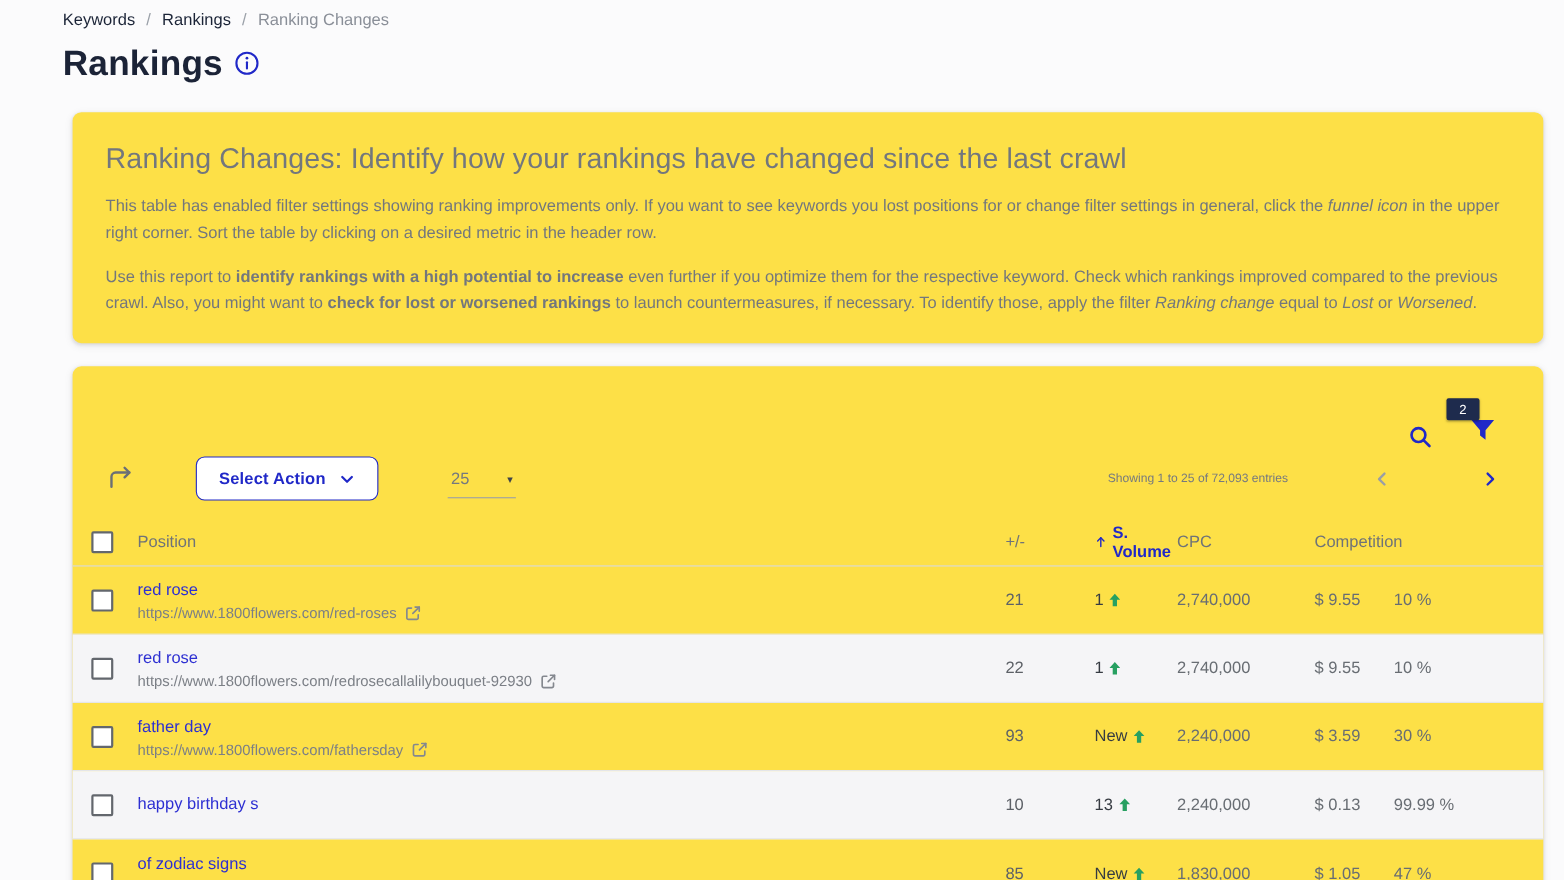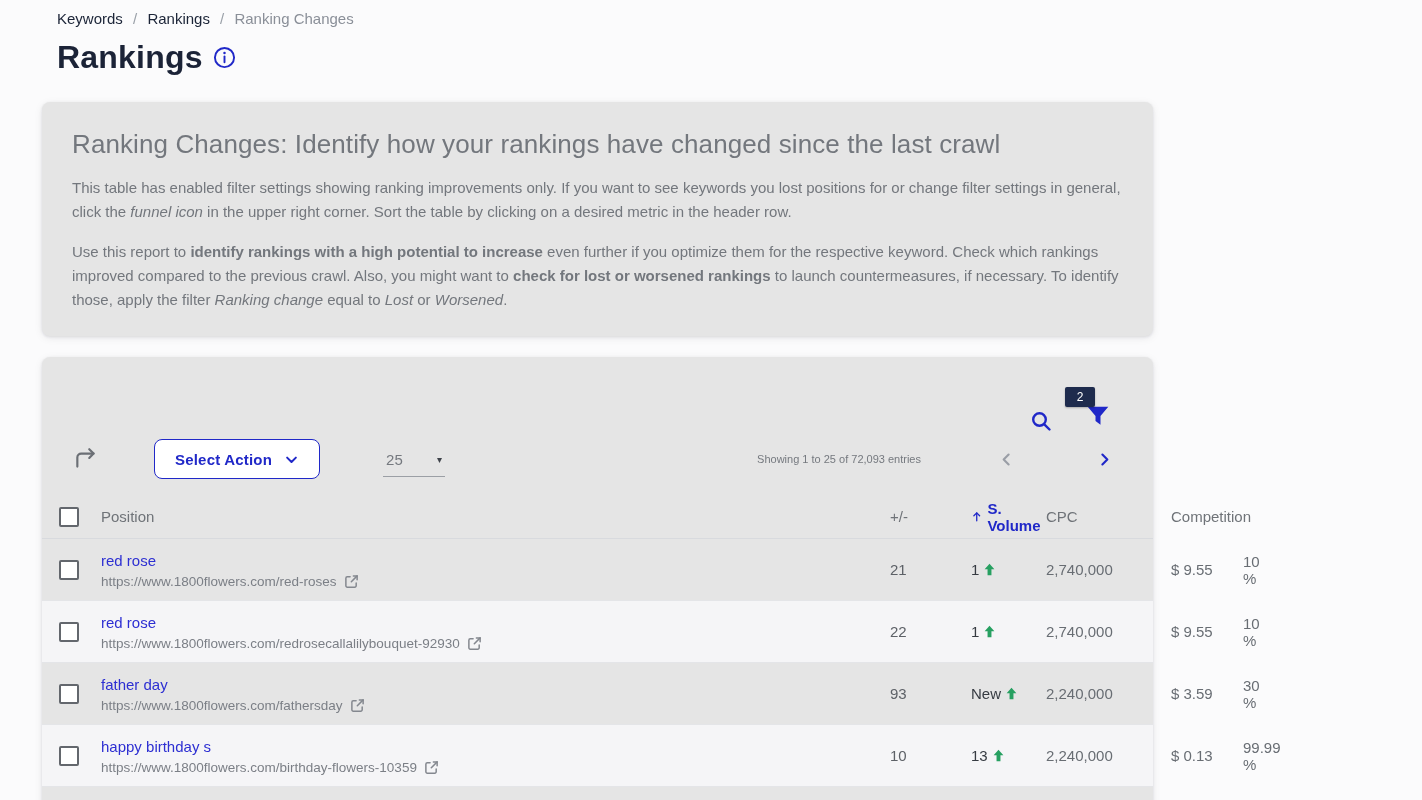--- a/index.html
+++ b/index.html
@@ -7,21 +7,21 @@
     font-family:"Liberation Sans", sans-serif; }
   a { text-decoration:none; }
 
   .top { padding:10px 0 0 57px; }
   .breadcrumb { font-size:15px; color:#8a8f98; }
   .breadcrumb .crumb-link { color:#1b2437; cursor:pointer; }
   .breadcrumb .sep { color:#9aa0a8; margin:0 6px; }
   .page-title-row { margin-top:12px; display:flex; align-items:center; gap:10px; }
   .page-title { font-size:32px; font-weight:600; color:#1b2337; letter-spacing:0.2px; }
 
-  .card { background:#e5e5e5; border-radius:8px; margin-left:42px; width:1111px;
+  .card { background:#fde047; border-radius:8px; margin-left:66px; width:1337px;
     box-shadow:0 1px 3px rgba(20,24,40,0.10), 0 2px 8px rgba(20,24,40,0.08); }
   .card-info { margin-top:26px; padding:27px 30px 24px 30px; }
   .card-info h2 { font-size:26px; font-weight:400; color:#73777d; margin-bottom:16px; letter-spacing:0.1px; }
   .card-info p { font-size:15px; line-height:1.62; color:#73777d; margin-bottom:15px; }
   .card-info p:last-child { margin-bottom:0; }
   .card-info b { font-weight:700; }
   .card-info i { font-style:italic; }
 
   .card-table { margin-top:21px; min-height:478px; padding-bottom:0; border-radius:8px 8px 0 0; }
 
@@ -230,28 +230,20 @@
     </span>
     <span class="cell vol-cell">2,240,000</span>
     <span class="cell cpc-cell">$ 3.59</span>
     <span class="cell comp-cell">30 %</span>
   </div>
 
   <div class="trow">
     <span class="checkbox" style="align-self:center"></span>
     <span class="cell kw-cell">
       <a class="kw-link">happy birthday s</a>
-      <span class="kw-url-line">
-        <span>https://www.1800flowers.com/birthday-flowers-10359</span>
-        <svg width="15" height="15" viewBox="0 0 16 16" fill="none" stroke="#84888f" stroke-width="1.6" stroke-linecap="round" stroke-linejoin="round">
-          <path d="M13 9.5v3A1.5 1.5 0 0 1 11.5 14h-8A1.5 1.5 0 0 1 2 12.5v-8A1.5 1.5 0 0 1 3.5 3h3"></path>
-          <path d="M10 2h4v4"></path>
-          <path d="M14 2L7.8 8.2"></path>
-        </svg>
-      </span>
     </span>
     <span class="cell pos-cell">10</span>
     <span class="cell change-cell">
       <span>13</span>
       <svg width="13" height="13" viewBox="0 0 16 16" fill="#27a061">
         <path d="M8 1l6 6.6H10.4V15H5.6V7.6H2z"></path>
       </svg>
     </span>
     <span class="cell vol-cell">2,240,000</span>
     <span class="cell cpc-cell">$ 0.13</span>

